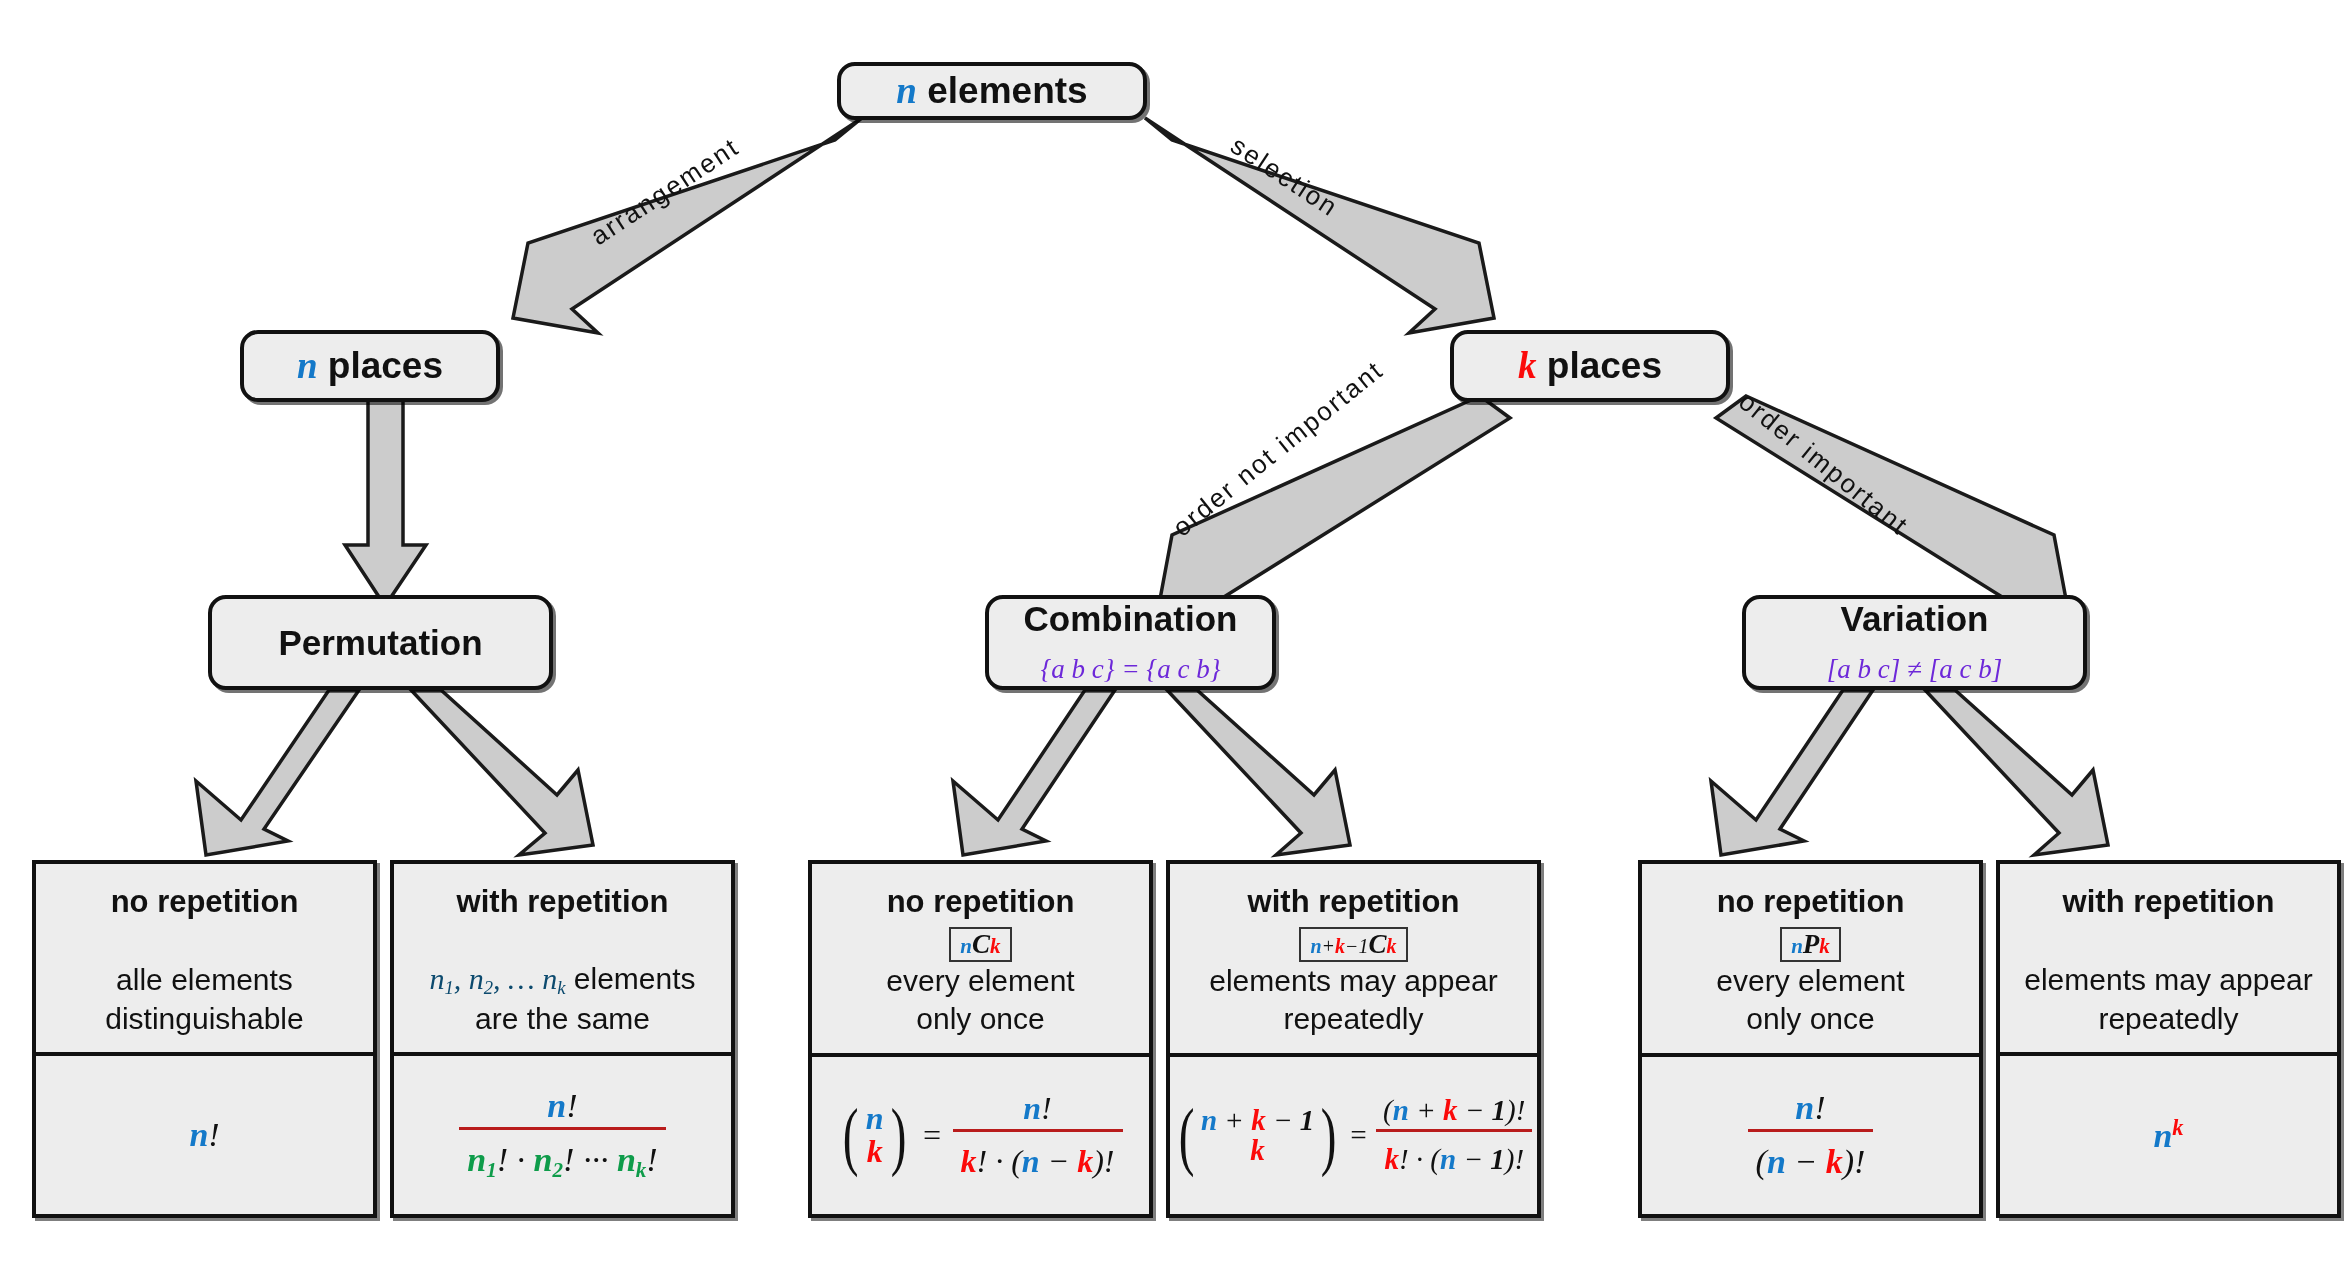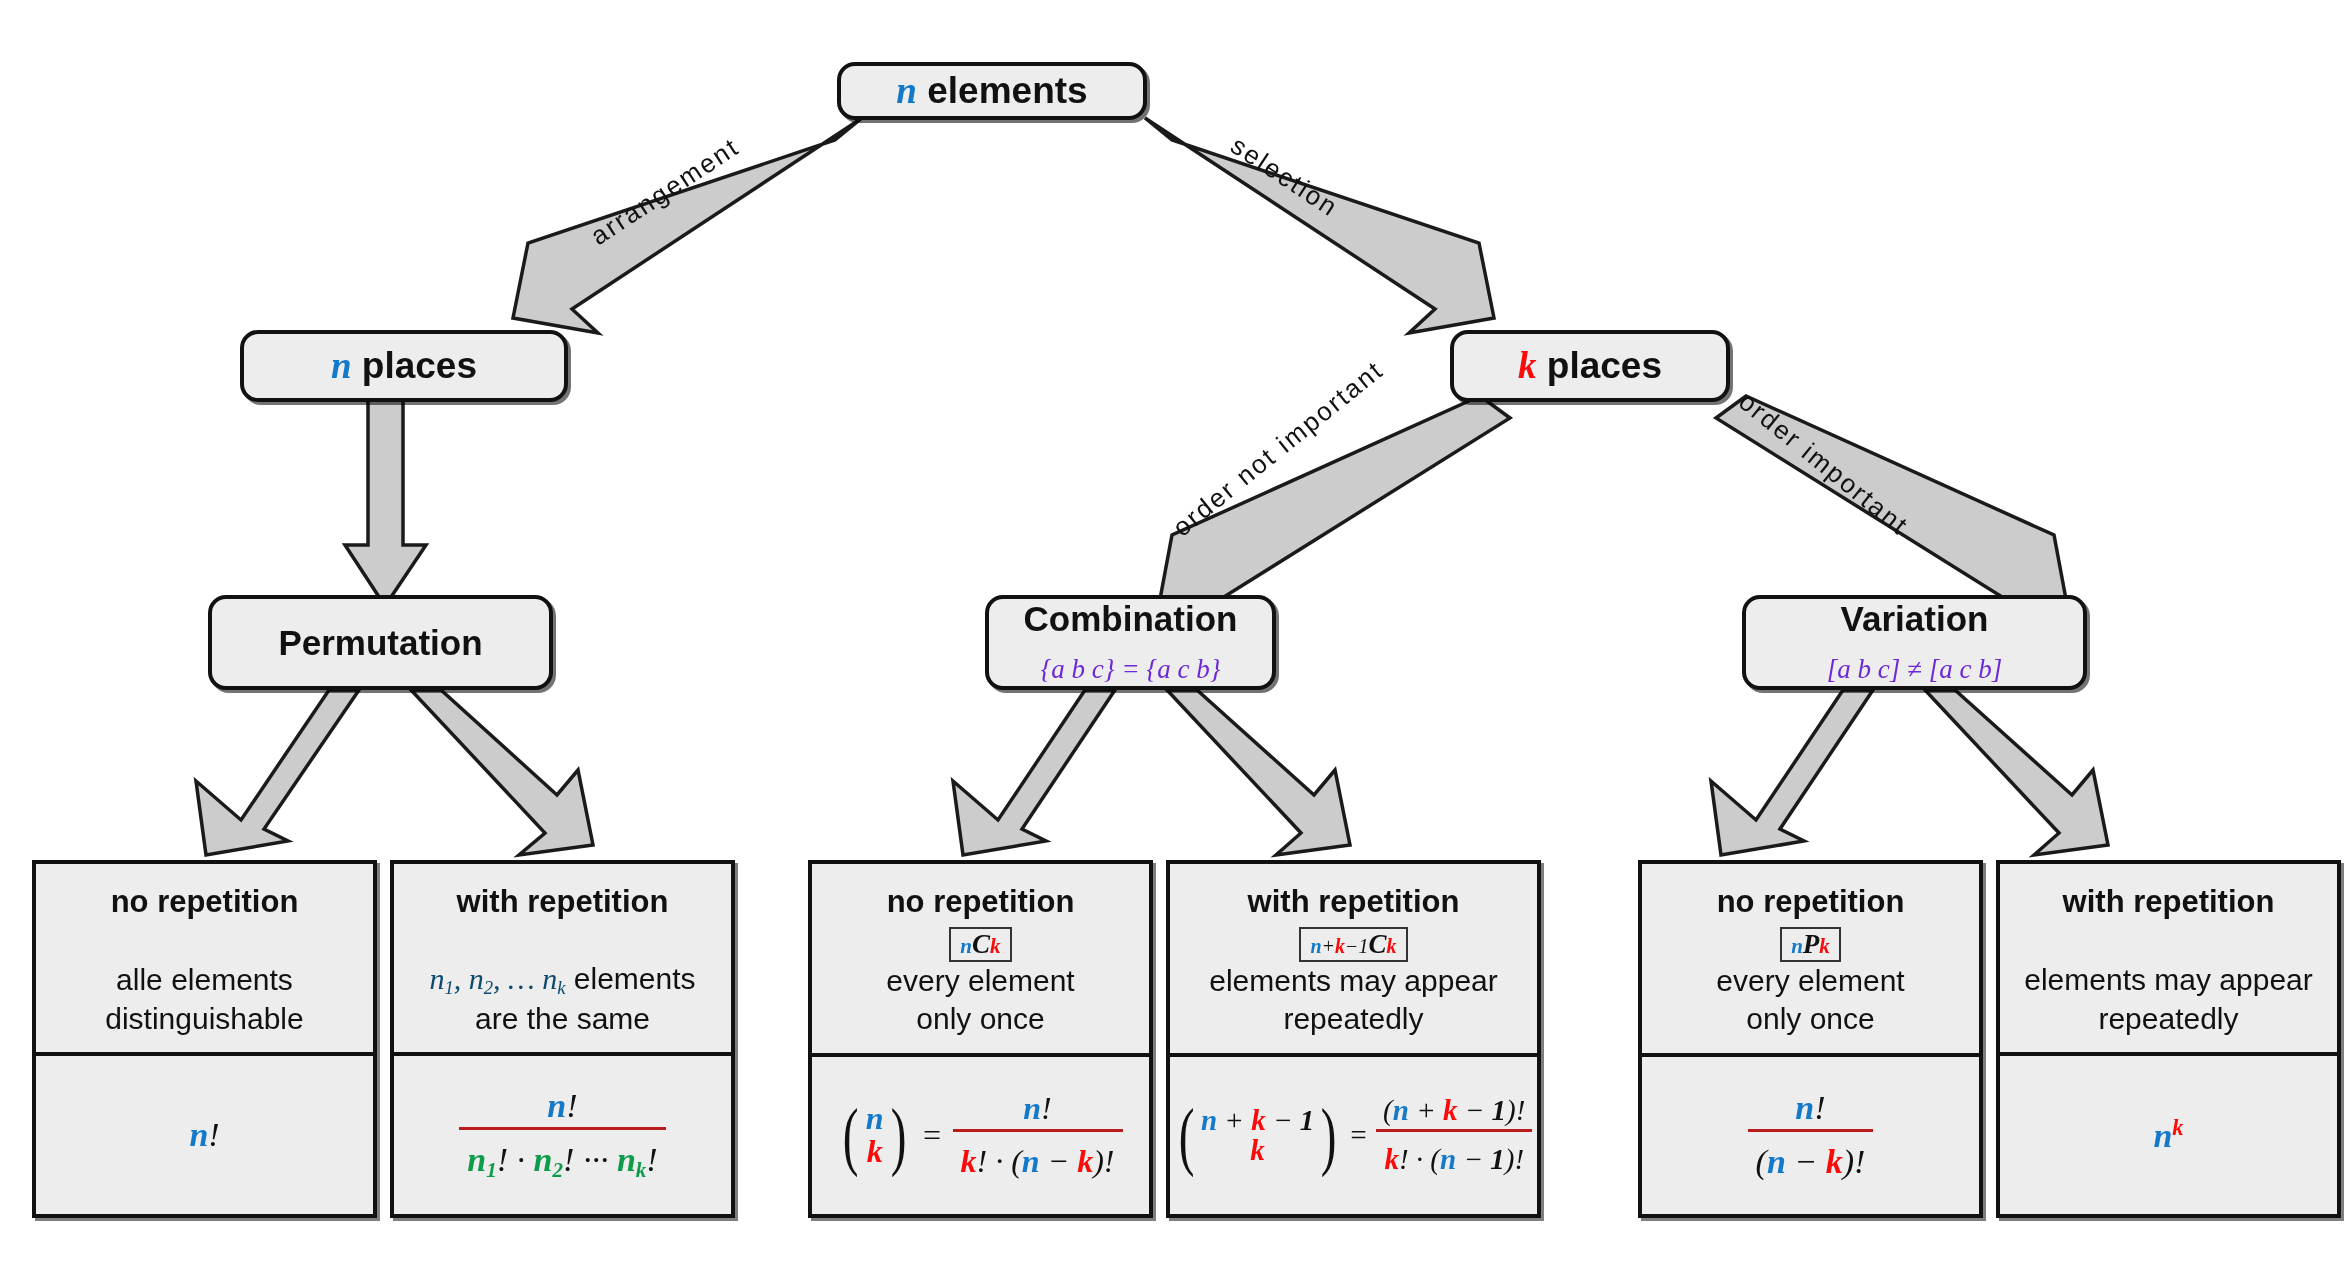--- a/index.html
+++ b/index.html
@@ -84,21 +84,21 @@
     </g>
   </svg>
 
   <div class="node n-top" style="left:837px;top:62px;width:310px;height:58px;">
     <div class="ttl">
       <span class="mb blue">n</span>
       <span>elements</span>
     </div>
   </div>
 
-  <div class="node n-mid" style="left:240px;top:330px;width:328px;height:72px;text-align:right;">
+  <div class="node n-mid" style="left:240px;top:330px;width:260px;height:72px;text-align:right;">
     <div class="ttl">
       <span class="mb blue">n</span>
       <span>places</span>
     </div>
   </div>
 
   <div class="node n-mid" style="left:1450px;top:330px;width:280px;height:72px;">
     <div class="ttl">
       <span class="mb red">k</span>
       <span>places</span>

